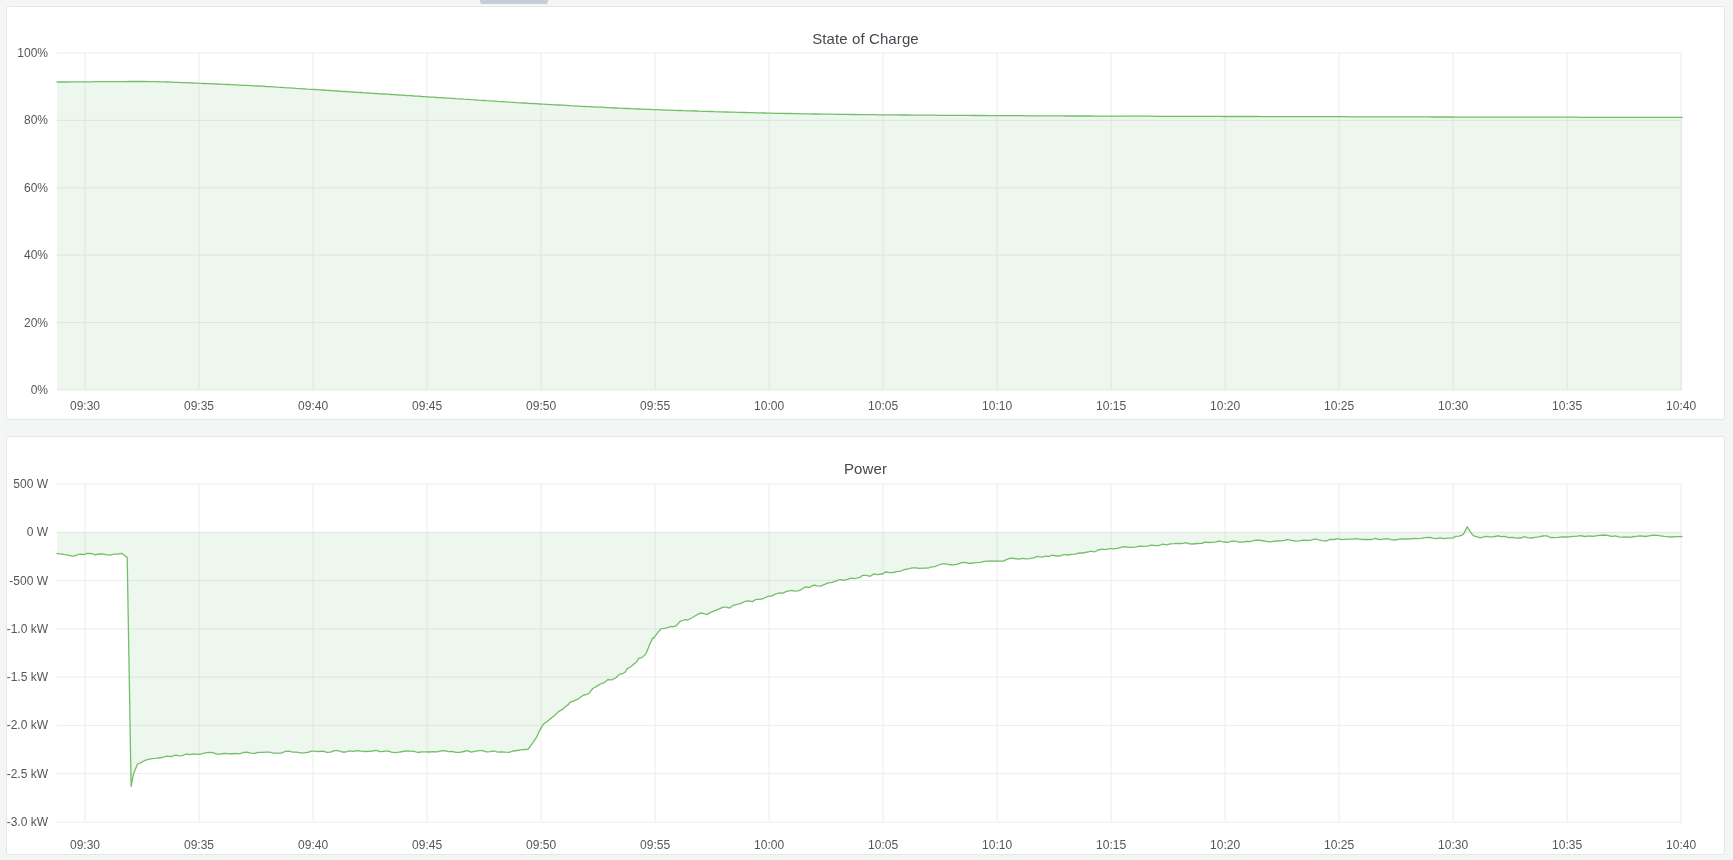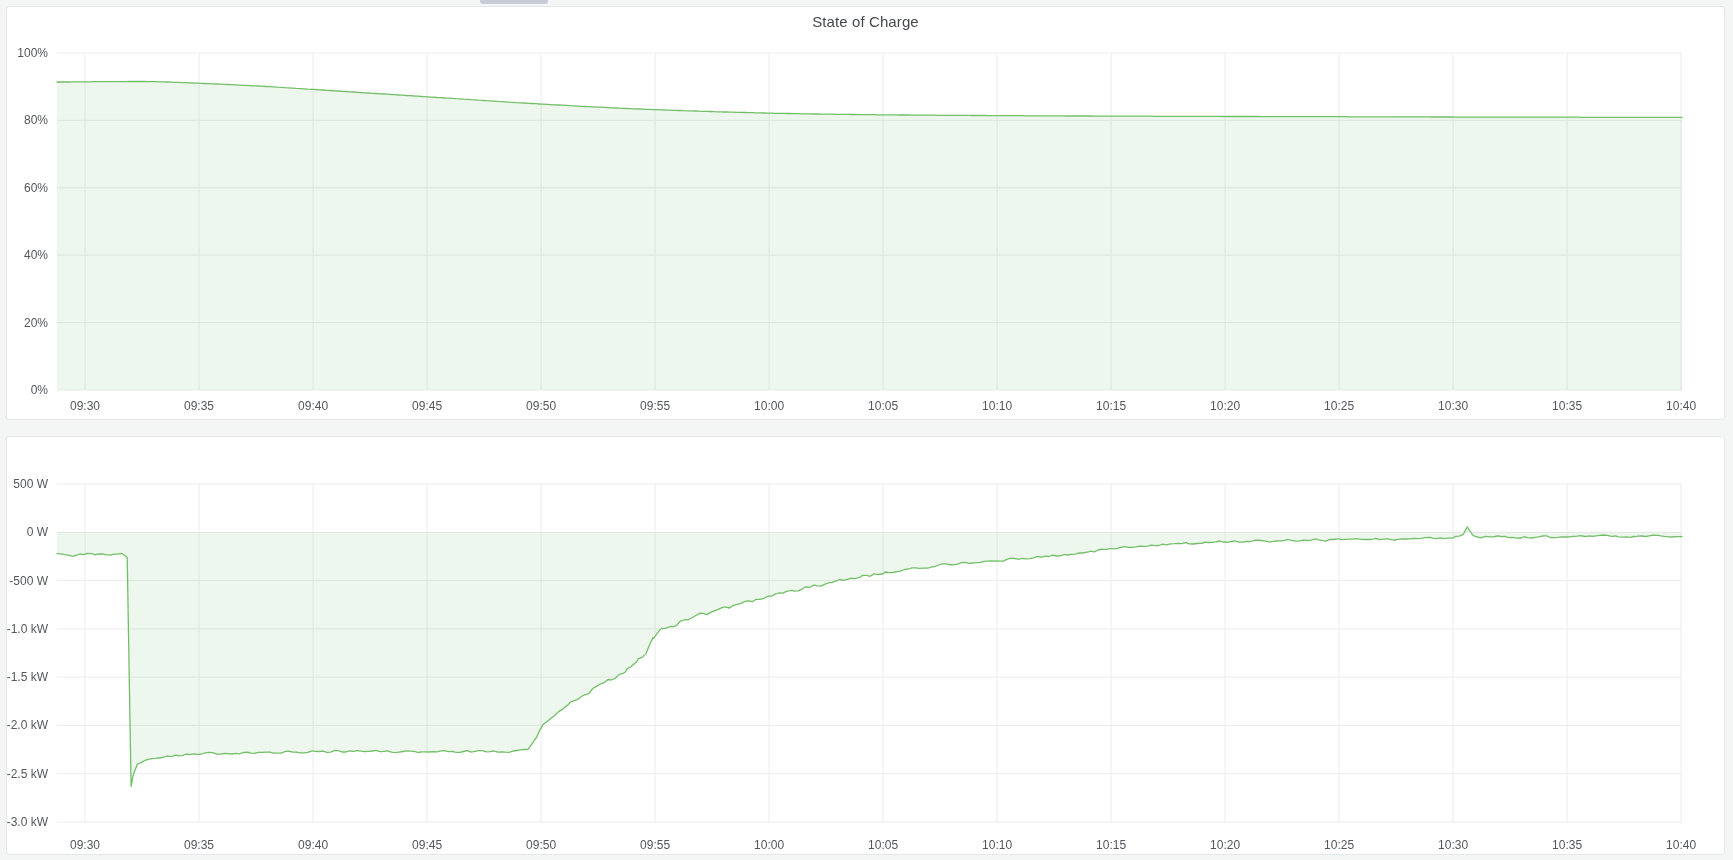--- a/index.html
+++ b/index.html
@@ -7,21 +7,21 @@
     width:1733px;height:860px;overflow:hidden;position:relative;
     background:#f4f5f5;
     font-family:"Liberation Sans", sans-serif;
   }
   .panel{
     position:absolute;left:6px;width:1719px;
     background:#ffffff;border:1px solid #e4e7e8;border-radius:3px;
     box-sizing:border-box;
   }
   .panel-title{
-    position:absolute;top:6px;left:0;width:100%;
+    position:absolute;top:23px;left:0;width:100%;
     text-align:center;font-size:15px;font-weight:500;color:#45494f;
     letter-spacing:.1px;cursor:pointer;
   }
   svg.chart{position:absolute;top:0;left:0;width:100%;height:100%;display:block;}
   .top-artifact{
     position:absolute;top:0;height:4px;border-radius:0 0 3px 3px;
     background:#c7ccd6;
   }
 </style>
 </head>
@@ -123,13 +123,14 @@
       <text x="1332.1" y="412" text-anchor="middle" fill="#54565d" font-size="12">10:25</text>
       <line x1="1446.1" x2="1446.1" y1="47" y2="385" stroke="#ececee" stroke-width="1"></line>
       <text x="1446.1" y="412" text-anchor="middle" fill="#54565d" font-size="12">10:30</text>
       <line x1="1560.1" x2="1560.1" y1="47" y2="385" stroke="#ececee" stroke-width="1"></line>
       <text x="1560.1" y="412" text-anchor="middle" fill="#54565d" font-size="12">10:35</text>
       <line x1="1674.1" x2="1674.1" y1="47" y2="385" stroke="#ececee" stroke-width="1"></line>
       <text x="1674.1" y="412" text-anchor="middle" fill="#54565d" font-size="12">10:40</text>
       <path d="M50.0 116.6L50.0 116.6L53.8 116.8L57.6 117.7L61.4 118.1L65.2 119.1L66.6 119.2L69.0 118.3L72.8 117.0L76.6 117.7L80.4 116.4L84.2 116.6L84.9 116.5L88.0 117.9L91.8 117.0L95.6 116.9L99.4 117.8L100.8 117.9L103.2 118.2L107.0 117.2L110.8 117.1L114.5 116.3L114.6 116.3L118.4 119.0L120.2 120.6L122.2 237.2L124.1 349.3L126.0 339.2L126.4 337.2L129.8 328.7L130.5 327.0L133.6 325.9L137.3 323.7L137.4 323.7L141.2 322.4L145.0 321.7L148.8 321.4L151.0 320.9L152.6 321.0L156.4 320.2L160.2 319.1L164.0 319.7L167.8 318.3L169.2 318.1L171.6 318.8L175.4 318.6L179.2 317.0L183.0 317.6L186.8 316.9L190.6 317.4L192.0 317.3L194.4 317.0L198.2 315.9L202.0 315.3L205.8 315.6L209.6 317.1L213.4 317.2L217.2 316.5L221.0 316.7L224.8 317.0L228.6 316.4L232.4 316.9L236.2 315.5L237.6 315.5L240.0 315.2L243.8 316.2L247.6 316.4L251.4 315.4L255.2 315.4L259.0 315.2L262.8 315.2L266.6 316.1L270.4 316.1L274.2 316.1L278.0 314.5L281.8 314.1L285.6 315.2L289.4 315.2L293.2 315.8L297.0 315.8L300.8 315.4L304.6 314.1L306.1 314.1L308.4 314.4L312.2 314.5L316.0 314.1L319.8 315.3L323.6 315.2L327.4 313.7L331.2 313.7L335.0 315.0L338.8 315.0L342.6 313.8L346.4 314.4L350.2 313.6L354.0 314.2L357.8 314.5L361.6 314.3L365.4 314.0L369.2 313.3L373.0 314.6L374.5 314.6L376.8 314.3L380.6 313.9L384.4 315.2L388.2 315.6L392.0 315.2L395.8 314.5L399.6 313.9L403.4 314.1L407.2 314.4L411.0 315.5L414.8 314.9L418.6 314.8L422.4 315.0L426.2 314.7L430.0 314.8L433.8 313.8L437.6 313.7L441.4 314.6L442.9 314.6L445.2 314.4L449.0 315.3L452.8 315.4L456.6 314.5L460.4 313.7L464.2 315.1L468.0 314.3L471.8 313.6L475.6 313.7L479.4 314.8L483.2 314.7L487.0 314.0L490.8 315.2L494.6 314.8L498.4 315.2L502.1 315.3L502.2 315.3L506.0 314.0L509.8 313.5L513.6 312.8L517.4 312.5L520.4 312.4L521.2 312.1L525.0 306.9L528.8 301.4L529.5 300.5L532.6 293.6L536.3 287.1L536.4 287.1L540.2 284.5L544.0 281.2L547.7 278.4L547.8 278.3L551.6 274.6L555.4 272.4L559.2 269.1L561.4 267.5L563.0 265.3L566.8 263.8L570.6 262.4L574.4 259.5L577.4 257.7L578.2 258.0L582.0 256.4L585.8 251.5L589.6 249.4L591.1 248.4L593.4 247.0L597.2 245.6L601.0 242.6L604.7 242.8L604.8 242.8L608.6 241.0L612.4 237.4L616.2 236.3L618.4 235.0L620.0 231.9L623.8 229.8L627.6 226.4L629.8 224.7L631.4 221.6L635.2 220.4L638.9 216.9L639.0 216.8L642.8 207.2L645.8 200.9L646.6 201.4L650.4 196.2L652.6 193.4L654.2 191.6L658.0 191.3L661.8 190.2L664.0 189.3L665.6 189.9L669.4 188.6L673.2 184.3L677.0 183.0L677.7 182.7L680.8 182.8L684.6 181.0L688.4 178.8L692.2 176.6L693.7 176.1L696.0 176.3L699.8 177.6L703.6 175.4L707.4 173.8L711.2 172.4L715.0 170.7L716.5 170.2L718.8 170.2L722.6 171.0L726.4 168.3L730.2 167.4L734.0 166.4L737.8 164.5L739.3 164.1L741.6 163.8L745.4 164.6L749.2 162.3L753.0 162.4L756.8 161.3L760.6 159.5L762.1 159.1L764.4 159.2L768.2 157.1L772.0 156.0L775.8 156.2L779.6 154.4L783.4 153.7L784.9 153.3L787.2 154.1L791.0 153.8L794.8 152.3L798.6 149.8L802.4 150.5L806.2 148.4L807.7 148.1L810.0 148.9L813.8 149.1L817.6 147.4L821.4 145.8L825.2 145.3L829.0 143.8L830.5 143.5L832.8 142.5L836.6 143.4L840.4 142.3L844.2 141.1L848.0 141.6L851.8 140.5L853.3 140.2L855.6 138.3L859.4 138.3L863.2 139.3L867.0 136.9L870.8 137.7L874.6 137.0L876.1 136.8L878.4 135.0L882.2 135.7L886.0 135.5L889.8 134.6L893.6 134.1L897.4 132.5L898.9 132.3L901.2 132.0L905.0 130.9L908.8 130.8L912.6 131.4L916.4 131.2L920.2 131.1L921.7 131.0L924.0 130.0L927.8 129.7L931.6 128.0L935.4 126.9L939.2 126.8L943.0 127.8L944.5 127.7L946.8 127.8L950.6 127.2L954.4 125.7L958.2 125.3L962.0 126.3L965.8 126.0L967.3 125.9L969.6 125.7L973.4 125.4L977.2 124.3L981.0 124.1L984.8 123.9L988.6 124.1L990.1 124.0L992.4 124.2L996.2 124.2L1000.0 122.3L1003.8 121.2L1007.6 121.5L1011.4 122.1L1012.9 122.0L1015.2 121.3L1019.0 121.9L1022.8 121.6L1026.6 120.8L1030.4 119.3L1034.2 120.1L1035.7 120.0L1038.0 119.2L1041.8 119.5L1045.6 118.1L1049.4 119.0L1053.2 118.8L1057.0 117.7L1058.5 117.6L1060.8 118.0L1064.6 117.3L1068.4 117.1L1072.2 115.9L1076.0 116.0L1079.8 115.1L1081.3 115.0L1083.6 114.2L1087.4 114.8L1091.2 113.0L1095.0 112.2L1098.8 112.6L1102.6 111.7L1104.1 111.6L1106.4 111.9L1110.2 111.3L1114.0 110.4L1117.8 109.7L1121.6 110.4L1125.4 110.3L1126.9 110.1L1129.2 109.8L1133.0 109.1L1136.8 109.4L1140.6 109.2L1144.4 108.1L1148.2 108.7L1149.7 108.6L1152.0 108.5L1155.8 107.1L1159.6 107.8L1163.4 106.8L1167.2 106.7L1171.0 106.5L1172.5 106.4L1174.8 106.6L1178.6 105.6L1182.4 106.8L1186.2 107.0L1190.0 106.5L1193.8 106.4L1195.3 106.3L1197.6 105.2L1201.4 105.5L1205.2 105.3L1209.0 104.9L1212.8 104.0L1216.6 105.1L1218.1 105.0L1220.4 105.4L1224.2 104.4L1228.0 104.0L1231.8 105.2L1235.6 105.2L1239.4 104.5L1240.9 104.5L1243.2 104.6L1247.0 103.5L1250.8 103.2L1254.6 103.5L1258.4 104.2L1262.2 104.8L1263.7 104.8L1266.0 104.3L1269.8 104.0L1273.6 103.9L1277.4 103.3L1281.2 102.5L1285.0 103.6L1286.5 103.6L1288.8 104.2L1292.6 103.8L1296.4 103.1L1300.2 103.5L1304.0 103.1L1307.8 102.2L1309.3 102.2L1311.6 102.9L1315.4 103.6L1319.2 104.0L1323.0 102.4L1326.8 102.5L1330.6 101.9L1332.1 101.8L1334.4 102.6L1338.2 102.3L1342.0 102.2L1345.8 102.2L1349.6 101.6L1353.4 102.4L1354.9 102.3L1357.2 102.5L1361.0 102.3L1364.8 102.5L1368.6 101.4L1372.4 102.7L1376.2 102.2L1377.7 102.2L1380.0 101.7L1383.8 102.7L1387.6 103.0L1391.4 102.4L1395.2 101.9L1399.0 102.0L1400.5 102.0L1402.8 101.8L1406.6 101.5L1410.4 101.6L1414.2 101.4L1418.0 100.7L1421.8 100.5L1423.3 100.4L1425.6 101.1L1429.4 101.7L1433.2 100.8L1437.0 101.6L1440.8 101.1L1444.6 101.1L1446.1 101.0L1448.4 99.4L1452.2 99.2L1456.0 97.6L1456.3 97.5L1459.8 90.6L1460.2 89.9L1463.6 95.0L1465.5 97.8L1467.4 99.2L1471.2 100.1L1473.4 100.8L1475.0 100.4L1478.8 99.4L1482.6 99.9L1486.4 99.9L1490.2 99.0L1491.7 98.9L1494.0 99.6L1497.8 99.4L1501.6 100.6L1505.4 100.4L1509.2 101.2L1513.0 101.0L1514.5 101.0L1516.8 99.7L1520.6 100.7L1524.4 101.0L1528.2 100.3L1532.0 99.9L1535.8 99.0L1537.3 98.9L1539.6 98.9L1543.4 100.5L1547.2 100.6L1551.0 100.4L1554.8 99.9L1558.6 100.0L1560.1 100.0L1562.4 99.9L1566.2 99.4L1570.0 99.2L1573.8 98.7L1577.6 99.5L1581.4 99.1L1582.9 99.0L1585.2 99.3L1589.0 98.8L1592.8 98.3L1596.6 98.0L1600.4 98.4L1604.2 99.4L1605.7 99.4L1608.0 98.9L1611.8 99.9L1615.6 100.2L1619.4 99.8L1623.2 100.4L1627.0 99.5L1628.5 99.6L1630.8 99.1L1634.6 99.0L1638.4 99.5L1642.2 98.8L1646.0 98.1L1649.8 98.3L1651.3 98.3L1653.6 98.9L1657.4 99.4L1661.2 99.8L1665.0 100.0L1668.8 99.7L1672.6 99.7L1675.0 99.7L1675.0 99.7L1675 95.3L50 95.3Z" fill="rgba(115,191,105,0.12)" stroke="none"></path>
       <path d="M50.0 116.6L50.0 116.6L53.8 116.8L57.6 117.7L61.4 118.1L65.2 119.1L66.6 119.2L69.0 118.3L72.8 117.0L76.6 117.7L80.4 116.4L84.2 116.6L84.9 116.5L88.0 117.9L91.8 117.0L95.6 116.9L99.4 117.8L100.8 117.9L103.2 118.2L107.0 117.2L110.8 117.1L114.5 116.3L114.6 116.3L118.4 119.0L120.2 120.6L122.2 237.2L124.1 349.3L126.0 339.2L126.4 337.2L129.8 328.7L130.5 327.0L133.6 325.9L137.3 323.7L137.4 323.7L141.2 322.4L145.0 321.7L148.8 321.4L151.0 320.9L152.6 321.0L156.4 320.2L160.2 319.1L164.0 319.7L167.8 318.3L169.2 318.1L171.6 318.8L175.4 318.6L179.2 317.0L183.0 317.6L186.8 316.9L190.6 317.4L192.0 317.3L194.4 317.0L198.2 315.9L202.0 315.3L205.8 315.6L209.6 317.1L213.4 317.2L217.2 316.5L221.0 316.7L224.8 317.0L228.6 316.4L232.4 316.9L236.2 315.5L237.6 315.5L240.0 315.2L243.8 316.2L247.6 316.4L251.4 315.4L255.2 315.4L259.0 315.2L262.8 315.2L266.6 316.1L270.4 316.1L274.2 316.1L278.0 314.5L281.8 314.1L285.6 315.2L289.4 315.2L293.2 315.8L297.0 315.8L300.8 315.4L304.6 314.1L306.1 314.1L308.4 314.4L312.2 314.5L316.0 314.1L319.8 315.3L323.6 315.2L327.4 313.7L331.2 313.7L335.0 315.0L338.8 315.0L342.6 313.8L346.4 314.4L350.2 313.6L354.0 314.2L357.8 314.5L361.6 314.3L365.4 314.0L369.2 313.3L373.0 314.6L374.5 314.6L376.8 314.3L380.6 313.9L384.4 315.2L388.2 315.6L392.0 315.2L395.8 314.5L399.6 313.9L403.4 314.1L407.2 314.4L411.0 315.5L414.8 314.9L418.6 314.8L422.4 315.0L426.2 314.7L430.0 314.8L433.8 313.8L437.6 313.7L441.4 314.6L442.9 314.6L445.2 314.4L449.0 315.3L452.8 315.4L456.6 314.5L460.4 313.7L464.2 315.1L468.0 314.3L471.8 313.6L475.6 313.7L479.4 314.8L483.2 314.7L487.0 314.0L490.8 315.2L494.6 314.8L498.4 315.2L502.1 315.3L502.2 315.3L506.0 314.0L509.8 313.5L513.6 312.8L517.4 312.5L520.4 312.4L521.2 312.1L525.0 306.9L528.8 301.4L529.5 300.5L532.6 293.6L536.3 287.1L536.4 287.1L540.2 284.5L544.0 281.2L547.7 278.4L547.8 278.3L551.6 274.6L555.4 272.4L559.2 269.1L561.4 267.5L563.0 265.3L566.8 263.8L570.6 262.4L574.4 259.5L577.4 257.7L578.2 258.0L582.0 256.4L585.8 251.5L589.6 249.4L591.1 248.4L593.4 247.0L597.2 245.6L601.0 242.6L604.7 242.8L604.8 242.8L608.6 241.0L612.4 237.4L616.2 236.3L618.4 235.0L620.0 231.9L623.8 229.8L627.6 226.4L629.8 224.7L631.4 221.6L635.2 220.4L638.9 216.9L639.0 216.8L642.8 207.2L645.8 200.9L646.6 201.4L650.4 196.2L652.6 193.4L654.2 191.6L658.0 191.3L661.8 190.2L664.0 189.3L665.6 189.9L669.4 188.6L673.2 184.3L677.0 183.0L677.7 182.7L680.8 182.8L684.6 181.0L688.4 178.8L692.2 176.6L693.7 176.1L696.0 176.3L699.8 177.6L703.6 175.4L707.4 173.8L711.2 172.4L715.0 170.7L716.5 170.2L718.8 170.2L722.6 171.0L726.4 168.3L730.2 167.4L734.0 166.4L737.8 164.5L739.3 164.1L741.6 163.8L745.4 164.6L749.2 162.3L753.0 162.4L756.8 161.3L760.6 159.5L762.1 159.1L764.4 159.2L768.2 157.1L772.0 156.0L775.8 156.2L779.6 154.4L783.4 153.7L784.9 153.3L787.2 154.1L791.0 153.8L794.8 152.3L798.6 149.8L802.4 150.5L806.2 148.4L807.7 148.1L810.0 148.9L813.8 149.1L817.6 147.4L821.4 145.8L825.2 145.3L829.0 143.8L830.5 143.5L832.8 142.5L836.6 143.4L840.4 142.3L844.2 141.1L848.0 141.6L851.8 140.5L853.3 140.2L855.6 138.3L859.4 138.3L863.2 139.3L867.0 136.9L870.8 137.7L874.6 137.0L876.1 136.8L878.4 135.0L882.2 135.7L886.0 135.5L889.8 134.6L893.6 134.1L897.4 132.5L898.9 132.3L901.2 132.0L905.0 130.9L908.8 130.8L912.6 131.4L916.4 131.2L920.2 131.1L921.7 131.0L924.0 130.0L927.8 129.7L931.6 128.0L935.4 126.9L939.2 126.8L943.0 127.8L944.5 127.7L946.8 127.8L950.6 127.2L954.4 125.7L958.2 125.3L962.0 126.3L965.8 126.0L967.3 125.9L969.6 125.7L973.4 125.4L977.2 124.3L981.0 124.1L984.8 123.9L988.6 124.1L990.1 124.0L992.4 124.2L996.2 124.2L1000.0 122.3L1003.8 121.2L1007.6 121.5L1011.4 122.1L1012.9 122.0L1015.2 121.3L1019.0 121.9L1022.8 121.6L1026.6 120.8L1030.4 119.3L1034.2 120.1L1035.7 120.0L1038.0 119.2L1041.8 119.5L1045.6 118.1L1049.4 119.0L1053.2 118.8L1057.0 117.7L1058.5 117.6L1060.8 118.0L1064.6 117.3L1068.4 117.1L1072.2 115.9L1076.0 116.0L1079.8 115.1L1081.3 115.0L1083.6 114.2L1087.4 114.8L1091.2 113.0L1095.0 112.2L1098.8 112.6L1102.6 111.7L1104.1 111.6L1106.4 111.9L1110.2 111.3L1114.0 110.4L1117.8 109.7L1121.6 110.4L1125.4 110.3L1126.9 110.1L1129.2 109.8L1133.0 109.1L1136.8 109.4L1140.6 109.2L1144.4 108.1L1148.2 108.7L1149.7 108.6L1152.0 108.5L1155.8 107.1L1159.6 107.8L1163.4 106.8L1167.2 106.7L1171.0 106.5L1172.5 106.4L1174.8 106.6L1178.6 105.6L1182.4 106.8L1186.2 107.0L1190.0 106.5L1193.8 106.4L1195.3 106.3L1197.6 105.2L1201.4 105.5L1205.2 105.3L1209.0 104.9L1212.8 104.0L1216.6 105.1L1218.1 105.0L1220.4 105.4L1224.2 104.4L1228.0 104.0L1231.8 105.2L1235.6 105.2L1239.4 104.5L1240.9 104.5L1243.2 104.6L1247.0 103.5L1250.8 103.2L1254.6 103.5L1258.4 104.2L1262.2 104.8L1263.7 104.8L1266.0 104.3L1269.8 104.0L1273.6 103.9L1277.4 103.3L1281.2 102.5L1285.0 103.6L1286.5 103.6L1288.8 104.2L1292.6 103.8L1296.4 103.1L1300.2 103.5L1304.0 103.1L1307.8 102.2L1309.3 102.2L1311.6 102.9L1315.4 103.6L1319.2 104.0L1323.0 102.4L1326.8 102.5L1330.6 101.9L1332.1 101.8L1334.4 102.6L1338.2 102.3L1342.0 102.2L1345.8 102.2L1349.6 101.6L1353.4 102.4L1354.9 102.3L1357.2 102.5L1361.0 102.3L1364.8 102.5L1368.6 101.4L1372.4 102.7L1376.2 102.2L1377.7 102.2L1380.0 101.7L1383.8 102.7L1387.6 103.0L1391.4 102.4L1395.2 101.9L1399.0 102.0L1400.5 102.0L1402.8 101.8L1406.6 101.5L1410.4 101.6L1414.2 101.4L1418.0 100.7L1421.8 100.5L1423.3 100.4L1425.6 101.1L1429.4 101.7L1433.2 100.8L1437.0 101.6L1440.8 101.1L1444.6 101.1L1446.1 101.0L1448.4 99.4L1452.2 99.2L1456.0 97.6L1456.3 97.5L1459.8 90.6L1460.2 89.9L1463.6 95.0L1465.5 97.8L1467.4 99.2L1471.2 100.1L1473.4 100.8L1475.0 100.4L1478.8 99.4L1482.6 99.9L1486.4 99.9L1490.2 99.0L1491.7 98.9L1494.0 99.6L1497.8 99.4L1501.6 100.6L1505.4 100.4L1509.2 101.2L1513.0 101.0L1514.5 101.0L1516.8 99.7L1520.6 100.7L1524.4 101.0L1528.2 100.3L1532.0 99.9L1535.8 99.0L1537.3 98.9L1539.6 98.9L1543.4 100.5L1547.2 100.6L1551.0 100.4L1554.8 99.9L1558.6 100.0L1560.1 100.0L1562.4 99.9L1566.2 99.4L1570.0 99.2L1573.8 98.7L1577.6 99.5L1581.4 99.1L1582.9 99.0L1585.2 99.3L1589.0 98.8L1592.8 98.3L1596.6 98.0L1600.4 98.4L1604.2 99.4L1605.7 99.4L1608.0 98.9L1611.8 99.9L1615.6 100.2L1619.4 99.8L1623.2 100.4L1627.0 99.5L1628.5 99.6L1630.8 99.1L1634.6 99.0L1638.4 99.5L1642.2 98.8L1646.0 98.1L1649.8 98.3L1651.3 98.3L1653.6 98.9L1657.4 99.4L1661.2 99.8L1665.0 100.0L1668.8 99.7L1672.6 99.7L1675.0 99.7L1675.0 99.7" fill="none" stroke="#73bf69" stroke-width="1.3" stroke-linejoin="round" stroke-linecap="round"></path>
     </svg>
+  <div class="panel-title">Power</div>
 </div>
 
 </body></html>

